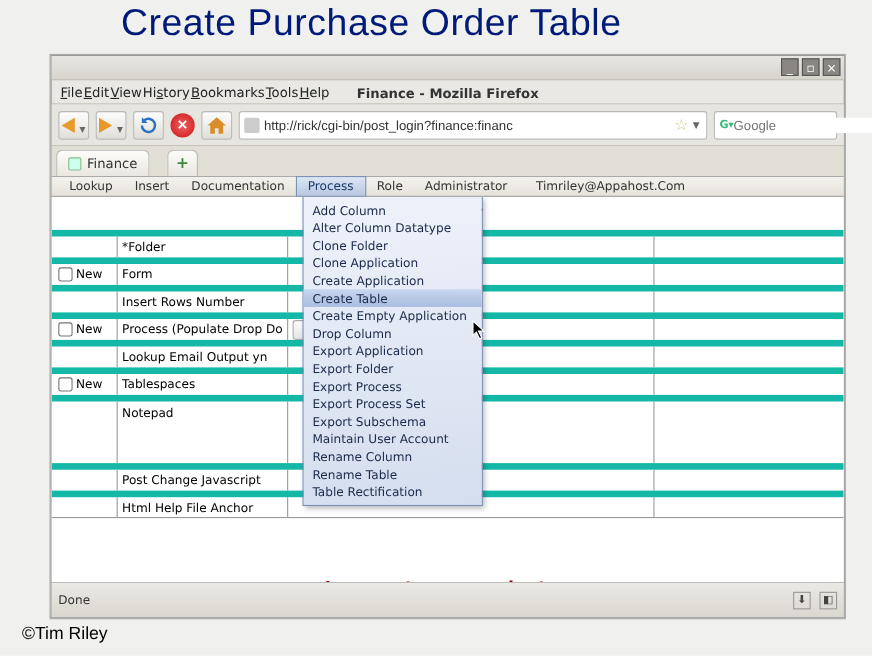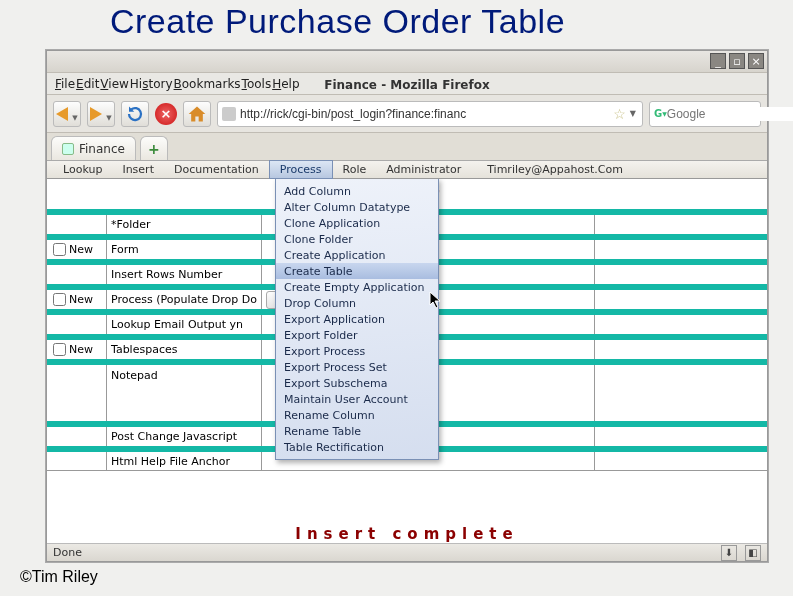--- a/index.html
+++ b/index.html
@@ -29,21 +29,21 @@
   .home svg { width: 20px; height: 20px; }
   .urlbox { flex: 1; height: 26px; border: 1px solid #bbb; background: #fff; display: flex; align-items: center; padding: 0 4px; border-radius: 3px; min-width: 0; }
   .urlbox .favicon { width: 14px; height: 14px; border-radius: 2px; background: #ccc; margin-right: 4px; }
   .urlbox input { flex: 1; border: none; font-size: 12px; outline: none; color: #333; }
   .urlbox .star { color: #c9c28a; font-size: 14px; padding: 0 2px; }
   .urlbox .dd2 { font-size: 8px; color: #666; padding: 0 2px; }
   .searchbox { width: 112px; height: 26px; border: 1px solid #bbb; background: #fff; display: flex; align-items: center; padding: 0 4px; border-radius: 3px; }
   .searchbox .glogo { width: 14px; height: 14px; display: flex; align-items: center; justify-content: center; font-size: 10px; font-weight: bold; color: #3b7; }
   .searchbox input { flex: 1; border: none; font-size: 12px; outline: none; color: #888; }
   
-  .tabstrip { height: 28px; display: flex; align-items: flex-end; padding: 0 4px; background: #e1ded6; border-bottom: 1px solid #aaa; gap: 4px; }
+  .tabstrip { height: 28px; display: flex; align-items: flex-end; padding: 0 4px; background: #e1ded6; border-bottom: 1px solid #aaa; gap: 16px; }
   .tab { height: 24px; background: linear-gradient(#fcfcfa,#eae7e0); border: 1px solid #bbb; border-bottom: none; border-top-left-radius: 6px; border-top-right-radius: 6px; display: flex; align-items: center; padding: 0 10px; font-size: 12px; color: #333; gap: 5px; }
   .tab .tabicon { width: 12px; height: 12px; border: 1px solid #8b8; border-radius: 2px; background: #cfe; }
   .tab.new { width: 28px; padding: 0; justify-content: center; }
   .tab.new .plus { color: #3a8a3a; font-weight: bold; font-size: 14px; }
   
   .appmenu { height: 18px; background: linear-gradient(#f4f2ee,#e5e2da); border-bottom: 1px solid #999; display: flex; align-items: center; font-size: 11px; color: #333; padding-left: 6px; gap: 0; text-align: right; }
   .appmenu .aitem { padding: 2px 10px; cursor: default; }
   .appmenu .aitem.active { background: linear-gradient(#dce6f4,#b7c7e0); border: 1px solid #7a90b5; color: #1a3a6a; }
   .appmenu .email { margin-left: 6px; }
   
@@ -60,21 +60,21 @@
   .sel { height: 18px; border: 1px solid #aaa; background: linear-gradient(#fcfcfc,#e5e5e5); font-size: 11px; padding: 0 18px 0 4px; position: relative; border-radius: 3px; display: inline-flex; align-items: center; width: 165px; }
   .sel::after { content: 'v'; position: absolute; right: 5px; color: #666; font-size: 9px; }
   
   .dropdown { position: absolute; left: 228px; top: -1px; width: 164px; background: linear-gradient(175deg,#eef2fa,#d5deef); border: 1px solid #7a90b5; box-shadow: 2px 3px 5px rgba(0,0,0,0.3); padding: 4px 0; z-index: 20; }
   .dropdown .dditem { padding: 1.5px 8px; font-size: 11px; color: #1a2a4a; cursor: default; }
   .dropdown .dditem.hover { background: linear-gradient(#c8d6ee,#a9bde0); }
   .cursor { position: absolute; left: 382px; top: 112px; z-index: 30; }
   
   .resultmsg { position: absolute; left: 0; top: 346px; width: 100%; text-align: center; color: #8b0000; font-weight: bold; font-size: 15px; letter-spacing: 6px; }
   
-  .statusbar { height: 18px; background: linear-gradient(#ebe9e4,#dad7d0); border-top: 1px solid #bbb; display: flex; align-items: center; padding: 0 6px; font-size: 11px; color: #333; }
+  .statusbar { height: 32px; background: linear-gradient(#ebe9e4,#dad7d0); border-top: 1px solid #bbb; display: flex; align-items: center; padding: 0 6px; font-size: 11px; color: #333; }
   .statusbar .sicons { margin-left: auto; display: flex; gap: 8px; align-items: center; }
   .sic { width: 16px; height: 16px; border: 1px solid #999; display: flex; align-items: center; justify-content: center; font-size: 10px; color: #444; }
 </style>
 </head>
 <body>
 
 <div class="slide-title">Create Purchase Order Table</div>
 <div class="copyright">©Tim Riley</div>
 
 <div class="browser">
@@ -209,22 +209,22 @@
       <div class="form-row">
         <div class="col-chk"></div>
         <div class="col-lbl">Html Help File Anchor</div>
         <div class="col-val"></div>
       </div>
     </div>
 
     <div class="dropdown" id="dd">
         <div class="dditem">Add Column</div>
         <div class="dditem">Alter Column Datatype</div>
+        <div class="dditem">Clone Folder</div>
         <div class="dditem">Clone Application</div>
-        <div class="dditem">Clone Folder</div>
         <div class="dditem">Create Application</div>
         <div class="dditem hover">Create Table</div>
         <div class="dditem">Create Empty Application</div>
         <div class="dditem">Drop Column</div>
         <div class="dditem">Export Application</div>
         <div class="dditem">Export Folder</div>
         <div class="dditem">Export Process</div>
         <div class="dditem">Export Process Set</div>
         <div class="dditem">Export Subschema</div>
         <div class="dditem">Maintain User Account</div>

